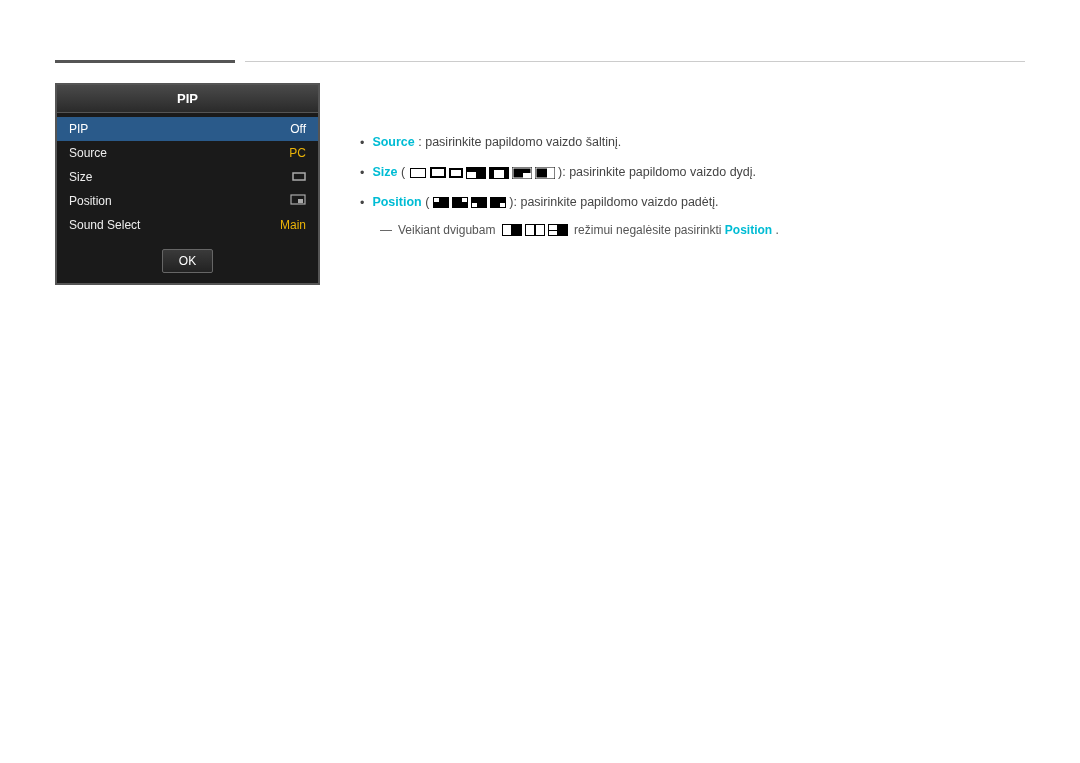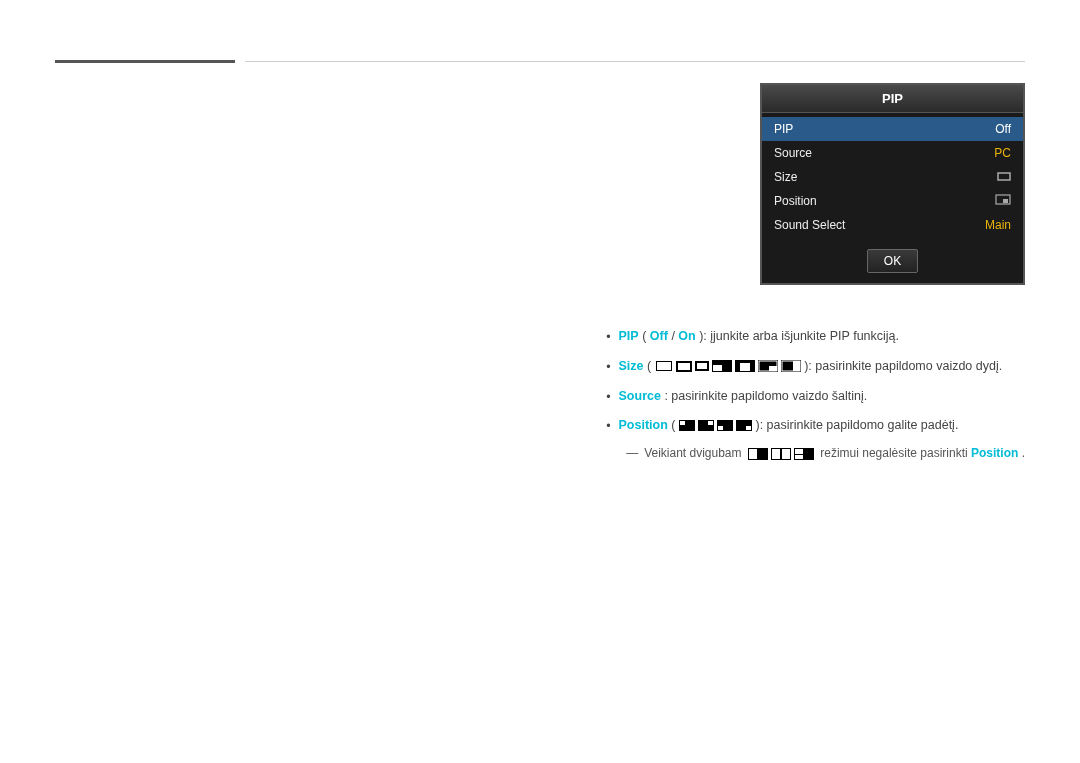--- a/index.html
+++ b/index.html
@@ -33,22 +33,21 @@
     .top-rule-right {
       flex: 1;
       height: 1px;
       background: #ccc;
     }
 
     
     .main-layout {
       display: flex;
       gap: 40px;
-      align-items: flex-end;
-      flex-direction: column;
+      align-items: center;
     }
 
     
     .pip-box {
       width: 265px;
       border: 2px solid #555;
       background: #1a1a1a;
       flex-shrink: 0;
     }
 
@@ -240,28 +239,25 @@
         <div class="ok-button-row">
           <button class="ok-button">OK</button>
         </div>
       </div>
 
     </div>
 
     <div class="right-content">
       <ul class="bullet-list">
 
+
         <li>
           <span>
-            <span class="highlight-cyan">PIP</span>
-            <span> (</span>
-            <span class="highlight-cyan">Off</span>
-            <span> / </span>
-            <span class="highlight-cyan">On</span>
-            <span>): įjunkite arba išjunkite PIP funkciją.</span>
+            <span class="highlight-cyan">Source</span>
+            <span>: pasirinkite papildomo vaizdo šaltinį.</span>
           </span>
         </li>
 
         <li>
           <span>
             <span class="highlight-cyan">Size</span>
             <span> (</span>
             
             <span class="size-icons-row">
               <svg width="18" height="12">
@@ -294,27 +290,20 @@
                   <rect x="1" y="1" width="18" height="10" fill="none" stroke="#fff" stroke-width="1"></rect>
                   <rect x="12" y="1" width="7" height="10" fill="#fff"></rect>
                 </svg>
             </span>
             <span>): pasirinkite papildomo vaizdo dydį.</span>
           </span>
         </li>
 
         <li>
           <span>
-            <span class="highlight-cyan">Source</span>
-            <span>: pasirinkite papildomo vaizdo šaltinį.</span>
-          </span>
-        </li>
-
-        <li>
-          <span>
             <span class="highlight-cyan">Position</span>
             <span> (</span>
             
             <span class="size-icons-row">
               <svg width="16" height="11">
                   <rect x="0" y="0" width="16" height="11" fill="#000"></rect>
                   <rect x="1" y="1" width="5" height="4" fill="#fff"></rect>
                 </svg>
               <svg width="16" height="11">
                   <rect x="0" y="0" width="16" height="11" fill="#000"></rect>
@@ -322,21 +311,21 @@
                 </svg>
               <svg width="16" height="11">
                   <rect x="0" y="0" width="16" height="11" fill="#000"></rect>
                   <rect x="1" y="6" width="5" height="4" fill="#fff"></rect>
                 </svg>
               <svg width="16" height="11">
                   <rect x="0" y="0" width="16" height="11" fill="#000"></rect>
                   <rect x="10" y="6" width="5" height="4" fill="#fff"></rect>
                 </svg>
             </span>
-            <span>): pasirinkite papildomo galite padėtį.</span>
+            <span>): pasirinkite papildomo vaizdo padėtį.</span>
           </span>
         </li>
 
       </ul>
 
       <div class="dash-note">
         <span>
           <span>Veikiant dvigubam</span>
           
           <span class="size-icons-row" style="margin: 0 3px;">

